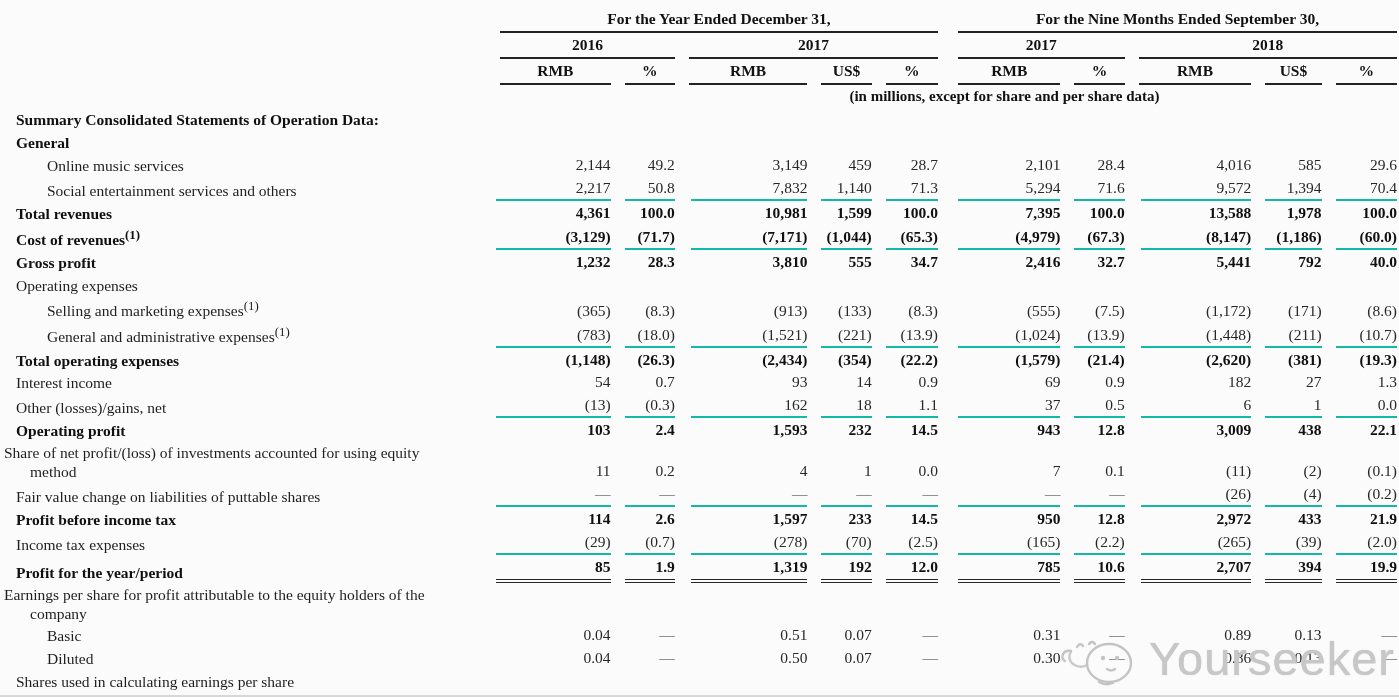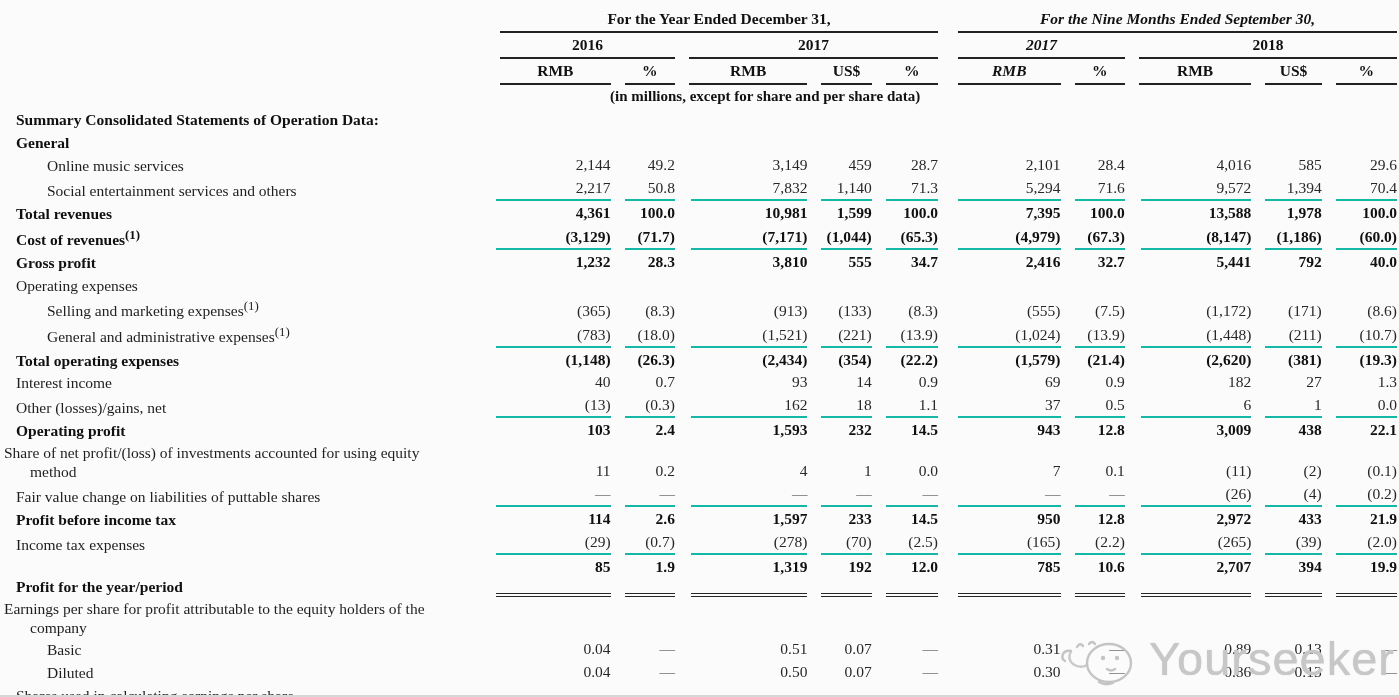--- a/index.html
+++ b/index.html
@@ -6,39 +6,39 @@
   #page{position:relative;width:1399px;height:697px;overflow:hidden;background:#fbfbfb;
         font-family:"Liberation Serif","DejaVu Serif",serif;color:#1e1e1e;}
   table{border-collapse:collapse;table-layout:fixed;width:1399px;margin-top:8px;}
   col.c-label{width:486px;}
   col.c0{width:124px;} col.c1{width:64px;} col.c2{width:132px;} col.c3{width:64px;} col.c4{width:66px;}
   col.c5{width:122px;} col.c6{width:64px;} col.c7{width:126px;} col.c8{width:70px;} col.c9{width:75px;}
 
   th,td{font-size:15.5px;line-height:1.22;vertical-align:bottom;padding:2px 2px 1px 2px;font-weight:normal;}
   thead th{font-weight:bold;color:#111;text-align:center;padding-top:2px;}
   thead .bar{border-bottom:2.5px solid #222;padding-bottom:2px;}
-  thead .gap-g{margin-left:16px;font-style:italic;} 
+  thead .gap-g{margin-left:16px;} 
   thead .gap-s{margin-left:10px;}
 
   td.lbl{text-align:left;white-space:normal;padding-left:16px;}
   td.lbl.ind1{padding-left:47px;}
   td.lbl.hang{padding-left:30px;text-indent:-26px;}
   tr.bold td{font-weight:bold;color:#101010;}
 
   td.v{text-align:right;white-space:nowrap;color:#272727;}
   td.v .bar{display:block;padding-bottom:1px;}
   tr.r-single td.v .bar{border-bottom:2px solid #14b8a6;}
-  tr.r-double td.v .bar{border-bottom:4px double #262626;padding-bottom:16px;}
+  tr.r-double td.v .bar{border-bottom:4px double #262626;padding-bottom:2px;}
   td.v.g0{padding-left:8px;}  
   td.v.gy{padding-left:14px;} 
   td.v.gg{padding-left:18px;text-align:right;} 
   td.v.gn{padding-left:12px;} 
   td.v .dash{color:#6f6f6f;}
 
-  #units-note{font-weight:bold;font-size:15px;text-align:left;padding:1px 0 3px 122px;}
+  #units-note{font-weight:bold;font-size:15px;text-align:center;padding:1px 0 3px 122px;}
 
   #watermark{position:absolute;right:4px;bottom:6px;display:flex;align-items:center;gap:6px;
              pointer-events:none;}
   #watermark .wm-text{font-family:"Liberation Sans","DejaVu Sans",sans-serif;font-size:47px;
              color:#c7c7c7;letter-spacing:1px;text-shadow:0 0 1px #b9b9b9;}
   #bottom-rule{position:absolute;left:0;bottom:0;width:100%;height:0;border-bottom:2px solid #d7d7d7;}
 </style>
 </head>
 <body>
 
@@ -480,21 +480,21 @@
           <td class="v gn">
             <div class="bar"><span>(381)</span></div>
           </td>
           <td class="v gn">
             <div class="bar"><span>(19.3)</span></div>
           </td>
         </tr>
         <tr>
           <td class="lbl"><span>Interest income</span></td>
           <td class="v g0">
-            <div class="bar"><span>40</span></div>
+            <div class="bar"><span>54</span></div>
           </td>
           <td class="v gn">
             <div class="bar"><span>0.7</span></div>
           </td>
           <td class="v gy">
             <div class="bar"><span>93</span></div>
           </td>
           <td class="v gn">
             <div class="bar"><span>14</span></div>
           </td>

